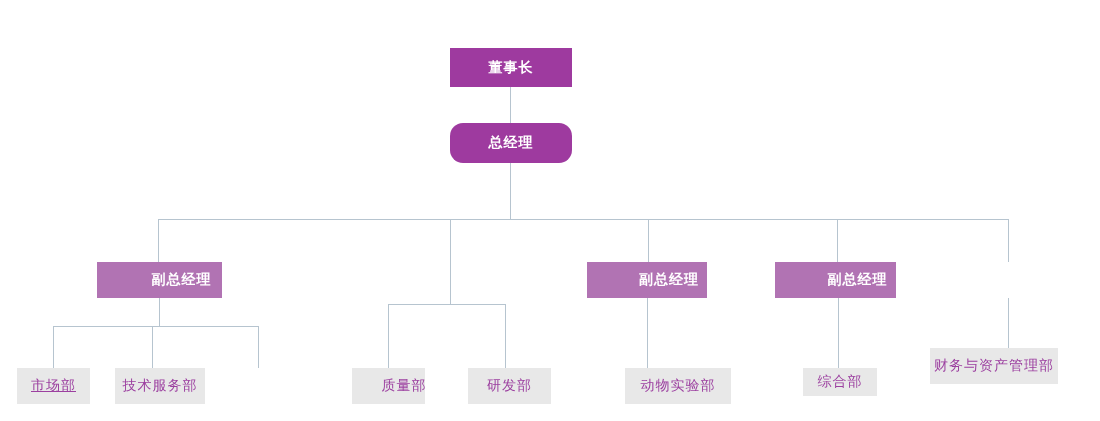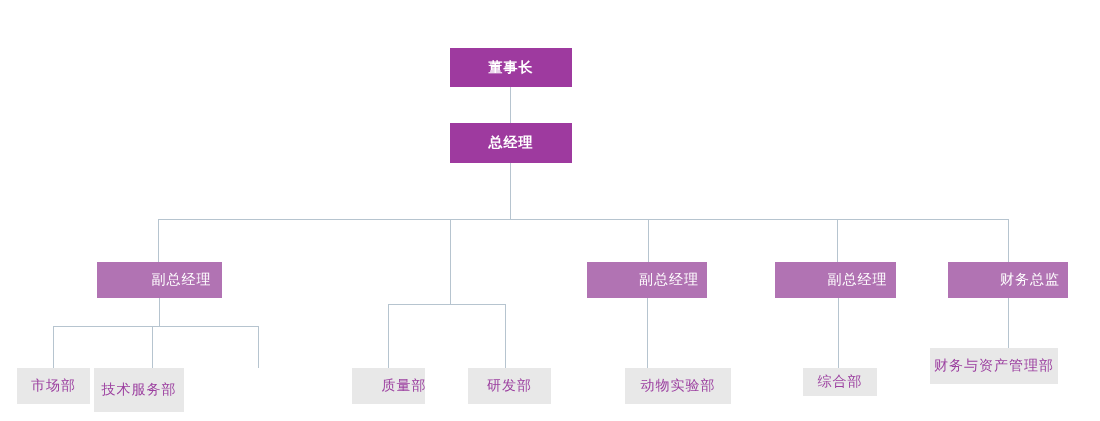--- a/index.html
+++ b/index.html
@@ -27,21 +27,21 @@
     white-space:nowrap;
   }
   .lv-exec{
     background:var(--executive-box,#9e3a9f);
     color:var(--executive-text,#ffffff);
     font-weight:600;
   }
   .lv-mgr{
     background:var(--manager-box,#b173b3);
     color:var(--executive-text,#ffffff);
-    font-weight:400;
+    font-weight:700;
     padding-left:44px;
   }
   .lv-dept{
     background:var(--department-box,#e8e8e8);
     color:var(--department-text,#9c40a0);
     font-weight:400;
   }
   .hline,.vline{position:absolute;background:var(--connector-line,#b6c4cf);}
   .hline{height:1px;}
   .vline{width:1px;}
@@ -69,28 +69,27 @@
 
   <div class="hline" style="left:388px;top:304px;width:118px;"></div>
   <div class="vline" style="left:388px;top:304px;height:64px;"></div>
   <div class="vline" style="left:505px;top:304px;height:64px;"></div>
 
   <div class="vline" style="left:647px;top:298px;height:70px;"></div>
   <div class="vline" style="left:838px;top:298px;height:70px;"></div>
   <div class="vline" style="left:1008px;top:298px;height:70px;"></div>
 
   <div class="node lv-exec" style="left:450px;top:30px;width:122px;height:39px;margin-top:18px;">董事长</div>
-  <div class="node lv-exec" style="left:450px;top:123px;width:122px;height:40px;">总经理</div>
+  <div class="node lv-exec" style="left:450px;top:123px;width:122px;height:40px;border-radius:13px;">总经理</div>
 
   <div class="node lv-mgr" style="left:97px;top:262px;width:125px;height:36px;">副总经理</div>
   <div class="node lv-mgr" style="left:587px;top:262px;width:120px;height:36px;">副总经理</div>
   <div class="node lv-mgr" style="left:775px;top:262px;width:121px;height:36px;">副总经理</div>
-  <div class="node lv-mgr" style="left:948px;top:262px;width:120px;height:36px;">财务总监</div>
 
-  <div class="node lv-dept" style="left:17px;top:368px;width:73px;height:36px;">市场部</div>
-  <div class="node lv-dept" style="left:94px;top:368px;width:90px;height:44px;">技术服务部</div>
+  <div class="node lv-dept" style="left:17px;top:368px;width:73px;height:36px;text-decoration:underline;">市场部</div>
+  <div class="node lv-dept" style="left:115px;top:368px;width:90px;height:36px;">技术服务部</div>
   <div class="node lv-dept" style="left:352px;top:368px;width:73px;height:36px;padding-left:31px;">质量部</div>
   <div class="node lv-dept" style="left:468px;top:368px;width:83px;height:36px;">研发部</div>
   <div class="node lv-dept" style="left:593px;top:368px;width:106px;height:36px;margin-left:32px;">动物实验部</div>
   <div class="node lv-dept" style="left:803px;top:368px;width:74px;height:28px;">综合部</div>
   <div class="node lv-dept" style="left:930px;top:348px;width:128px;height:36px;">财务与资产管理部</div>
 
 </div>
 
 </body></html>

